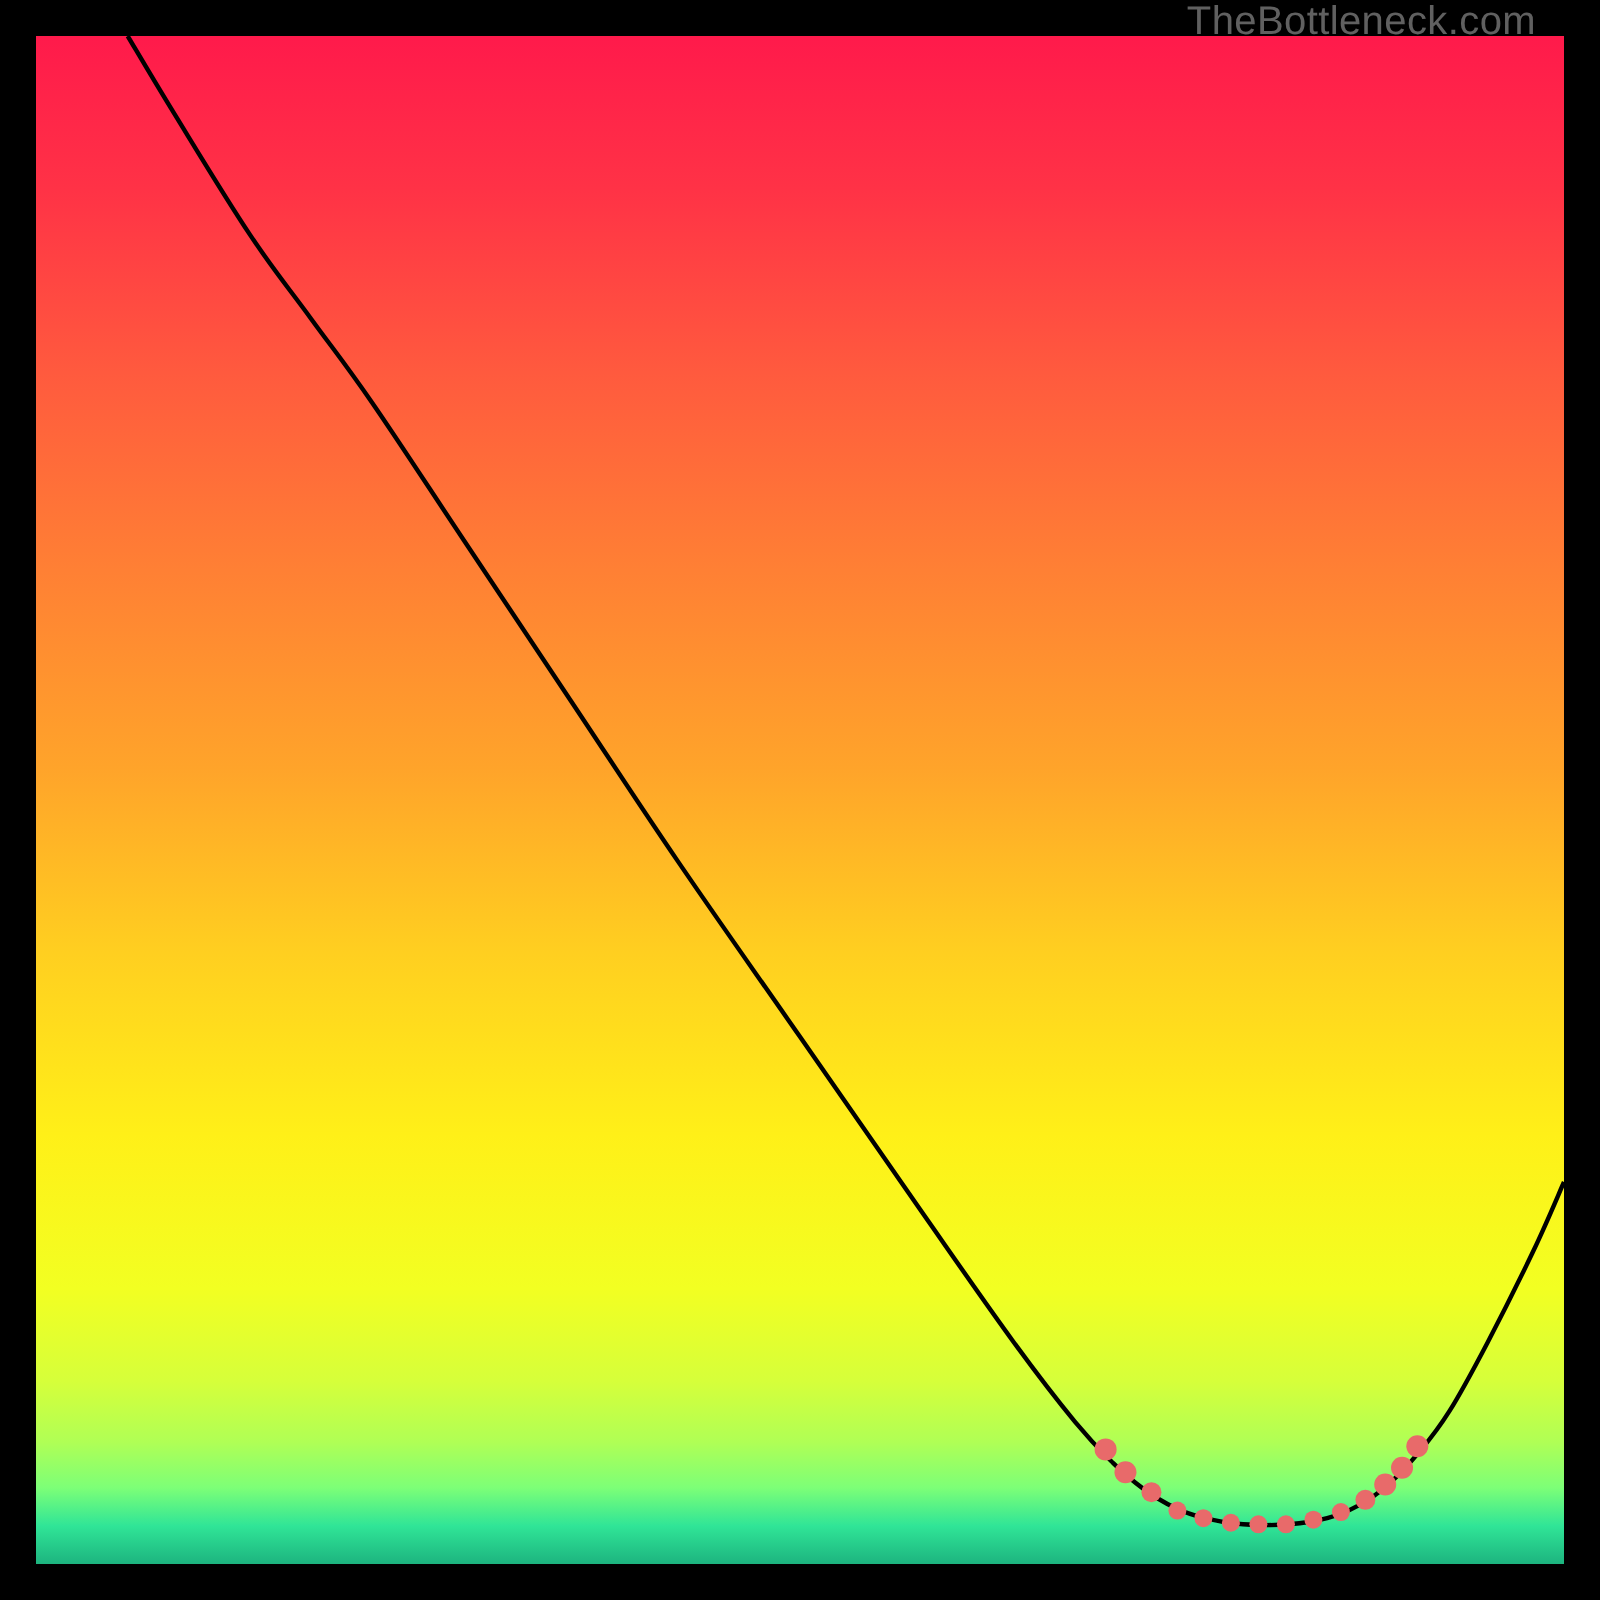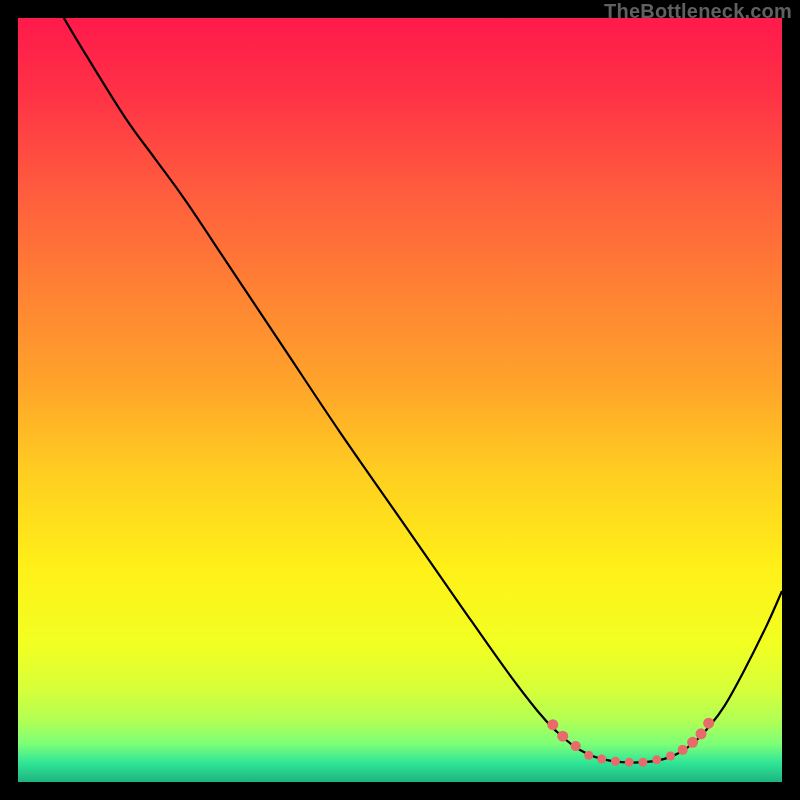--- a/index.html
+++ b/index.html
@@ -20,24 +20,24 @@
     position: absolute;
     left: 18px;
     top: 18px;
     width: 764px;
     height: 764px;
     overflow: hidden;
   }
   .watermark {
     position: absolute;
     top: 0px;
-    right: 8px;
+    right: 32px;
     font-family: Arial, Helvetica, sans-serif;
     font-size: 20px;
-    font-weight: bold;
+    font-weight: normal;
     color: #606060;
     letter-spacing: 0.2px;
     z-index: 10;
   }
   svg {
     display: block;
   }
 </style>
 </head>
 <body>

